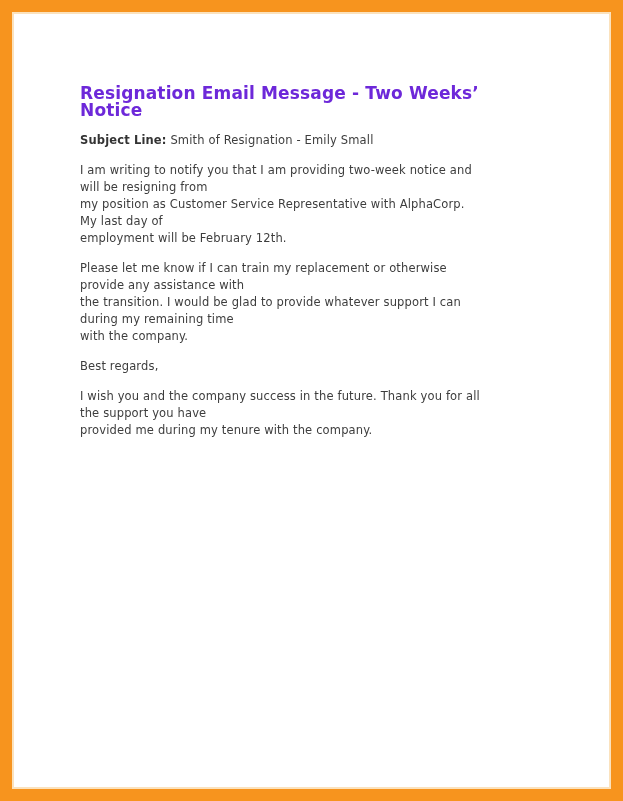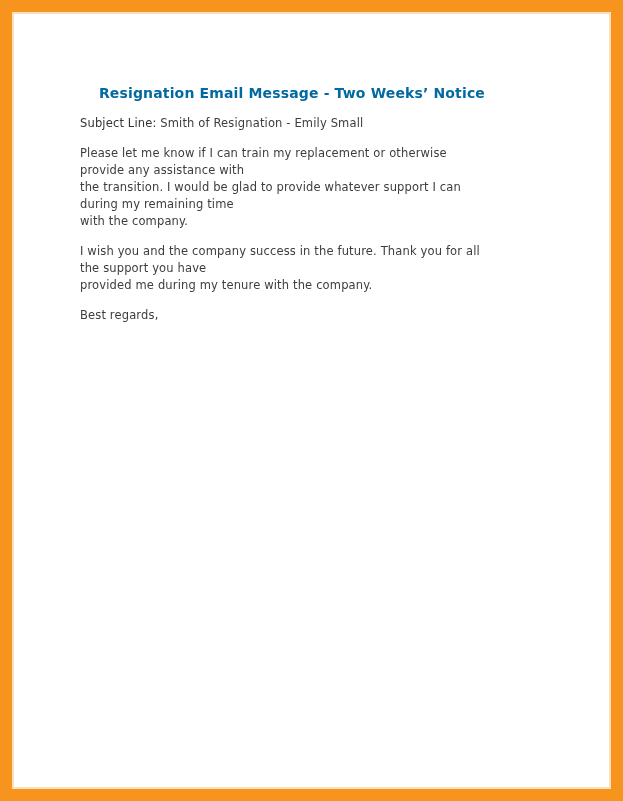--- a/index.html
+++ b/index.html
@@ -19,50 +19,52 @@
   }
   .content {
     padding: 73px 75px 0 68px;
     color: #3d3d3d;
     font-size: 11.5px;
     line-height: 17px;
     letter-spacing: 0.15px;
     max-width: 548px;
   }
   .title {
-    font-size: 14px;
+    font-size: 17px;
     font-weight: bold;
-    color: #0369a1;
+    color: #6d28d9;
     line-height: 17px;
     margin-bottom: 13px;
-    text-align: right;
   }
   .block { margin-bottom: 13px; }
   .para  { white-space: pre-line; }
-  .subject-label { font-weight: normal; color: #333333; }
+  .subject-label { font-weight: bold; color: #333333; }
 </style>
 </head>
 <body>
 
 <div class="page">
   <div class="content">
 
     <div class="title block">Resignation Email Message - Two Weeks’ Notice</div>
 
     <div class="block">
       <span class="subject-label">Subject Line:</span>
       <span>Smith of Resignation - Emily Small</span>
     </div>
 
 
+    <div class="block para">I am writing to notify you that I am providing two-week notice and will be resigning from
+my position as Customer Service Representative with AlphaCorp. My last day of
+employment will be February 12th.</div>
 
     <div class="block para">Please let me know if I can train my replacement or otherwise provide any assistance with
 the transition. I would be glad to provide whatever support I can during my remaining time
 with the company.</div>
 
+    <div class="block">Best regards,</div>
+
     <div class="block para">I wish you and the company success in the future. Thank you for all the support you have
 provided me during my tenure with the company.</div>
-
-    <div class="block">Best regards,</div>
 
 
   </div>
 </div>
 
 </body></html>

